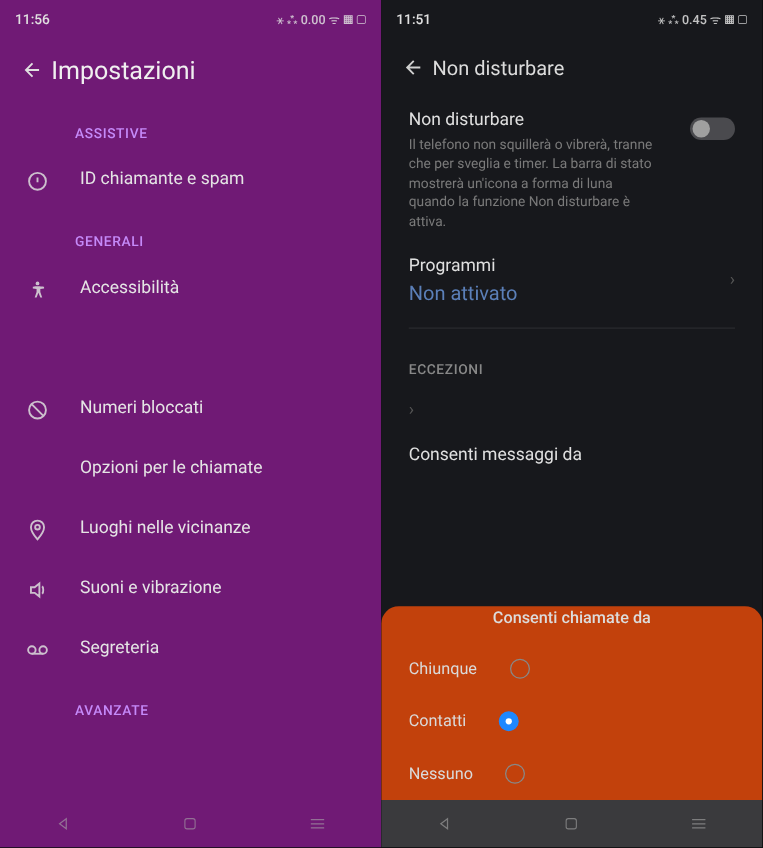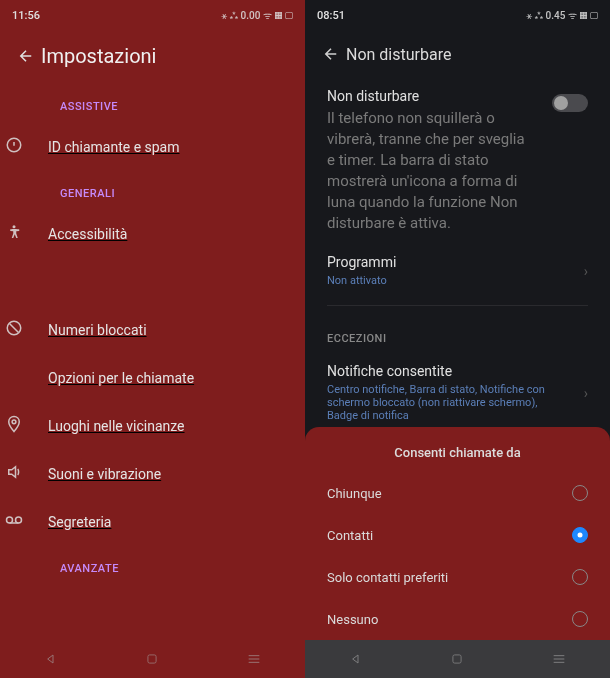--- a/index.html
+++ b/index.html
@@ -7,21 +7,21 @@
   width: 610px;
   height: 678px;
   display: flex;
   font-family: -apple-system, Roboto, sans-serif;
   background: #000;
   overflow: hidden;
 }
 .screen {
   width: 305px;
   height: 678px;
-  background: #7f1d1d;
+  background: #701a75;
   position: relative;
   overflow: hidden;
 }
 .screen-right { background: #17181c; }
 
 
 .status-bar {
   height: 30px;
   display: flex;
   align-items: center;
@@ -70,26 +70,25 @@
   font-size: 11px;
   font-weight: 500;
   letter-spacing: 0.5px;
 }
 .purple { color: #c58af9; }
 .gray { color: #888; padding-left: 22px; }
 
 
 .list-item {
   display: flex;
-  align-items: flex-end;
-  padding: 14px 4px;
+  align-items: flex-start;
+  padding: 14px 20px;
   gap: 24px;
   cursor: pointer;
   min-height: 48px;
-  text-decoration: underline;
 }
 .item-icon {
   width: 20px;
   height: 20px;
   display: flex;
   align-items: center;
   justify-content: center;
   opacity: 0.85;
   flex-shrink: 0;
 }
@@ -107,27 +106,27 @@
   align-items: flex-start;
   justify-content: space-between;
   gap: 12px;
 }
 .setting-title {
   font-size: 14px;
   color: #e0e0e0;
   margin-bottom: 4px;
 }
 .setting-desc {
-  font-size: 15px;
+  font-size: 11px;
   color: #7a7a7a;
   line-height: 1.4;
   max-width: 200px;
 }
 .setting-subtext {
-  font-size: 11px;
+  font-size: 16px;
   color: #5b7fb8;
   margin-top: 2px;
 }
 .toggle {
   width: 36px;
   height: 18px;
   background: #4a4a4e;
   border-radius: 10px;
   position: relative;
   flex-shrink: 0;
@@ -154,36 +153,35 @@
   background: #2a2a2e;
   margin: 8px 22px;
 }
 
 
 .sheet {
   position: absolute;
   bottom: 38px;
   left: 0;
   right: 0;
-  background: #7f1d1d;
+  background: #c2410c;
   border-top-left-radius: 14px;
   border-top-right-radius: 14px;
-  padding-top: 18px;
+  padding-top: 2px;
 }
 .sheet-title {
   text-align: center;
   font-size: 13px;
   color: #dcdcdc;
   font-weight: 500;
   margin-bottom: 12px;
 }
 .radio-item {
   display: flex;
   align-items: center;
-  justify-content: space-between;
   padding: 13px 22px;
   cursor: pointer;
   gap: 26px;
 }
 .radio-label {
   font-size: 13px;
   color: #dadada;
 }
 .radio {
   width: 16px;
@@ -336,21 +334,21 @@
     <span class="nav-btn">
         <svg width="16" height="16" viewBox="0 0 24 24" fill="none" stroke="#aaa" stroke-width="1.5">
           <path d="M4 7h16M4 12h16M4 17h16"></path>
         </svg>
       </span>
   </div>
 </div>
 
 <div class="screen screen-right">
   <div class="status-bar">
-    <span>08:51</span>
+    <span>11:51</span>
     <span class="status-icons">⚹ ⁂ 0.45 ᯤ ▦ ▢</span>
   </div>
 
   <div class="header">
     <div class="back-btn">
       <svg width="18" height="18" viewBox="0 0 24 24" fill="none" stroke="#d0d0d0" stroke-width="2">
           <path d="M19 12H5M12 5l-7 7 7 7"></path>
         </svg>
     </div>
     <span class="header-title header-title-sm">Non disturbare</span>
@@ -375,47 +373,39 @@
       <span class="chevron">›</span>
     </div>
   </div>
 
   <div class="divider"></div>
 
   <div class="section-header gray">ECCEZIONI</div>
 
   <div class="setting-block">
     <div class="setting-row">
-      <div>
-        <div class="setting-title">Notifiche consentite</div>
-        <div class="setting-subtext" style="max-width:230px">Centro notifiche, Barra di stato, Notifiche con schermo bloccato (non riattivare schermo), Badge di notifica</div>
-      </div>
       <span class="chevron">›</span>
     </div>
   </div>
 
   <div class="setting-block">
     <div class="setting-title">Consenti messaggi da</div>
   </div>
 
   <div class="sheet">
     <div class="sheet-title">Consenti chiamate da</div>
     <div class="radio-item">
       <span class="radio-label">Chiunque</span>
       <span class="radio"></span>
     </div>
     <div class="radio-item">
       <span class="radio-label">Contatti</span>
       <span class="radio checked"></span>
     </div>
     <div class="radio-item">
-      <span class="radio-label">Solo contatti preferiti</span>
-      <span class="radio"></span>
-    </div>
-    <div class="radio-item">
       <span class="radio-label">Nessuno</span>
       <span class="radio"></span>
     </div>
   </div>
 
   <div class="nav-bar">
     <span class="nav-btn">
         <svg width="16" height="16" viewBox="0 0 24 24" fill="none" stroke="#aaa" stroke-width="1.5">
           <path d="M15 6l-8 6 8 6V6z"></path>
         </svg>

